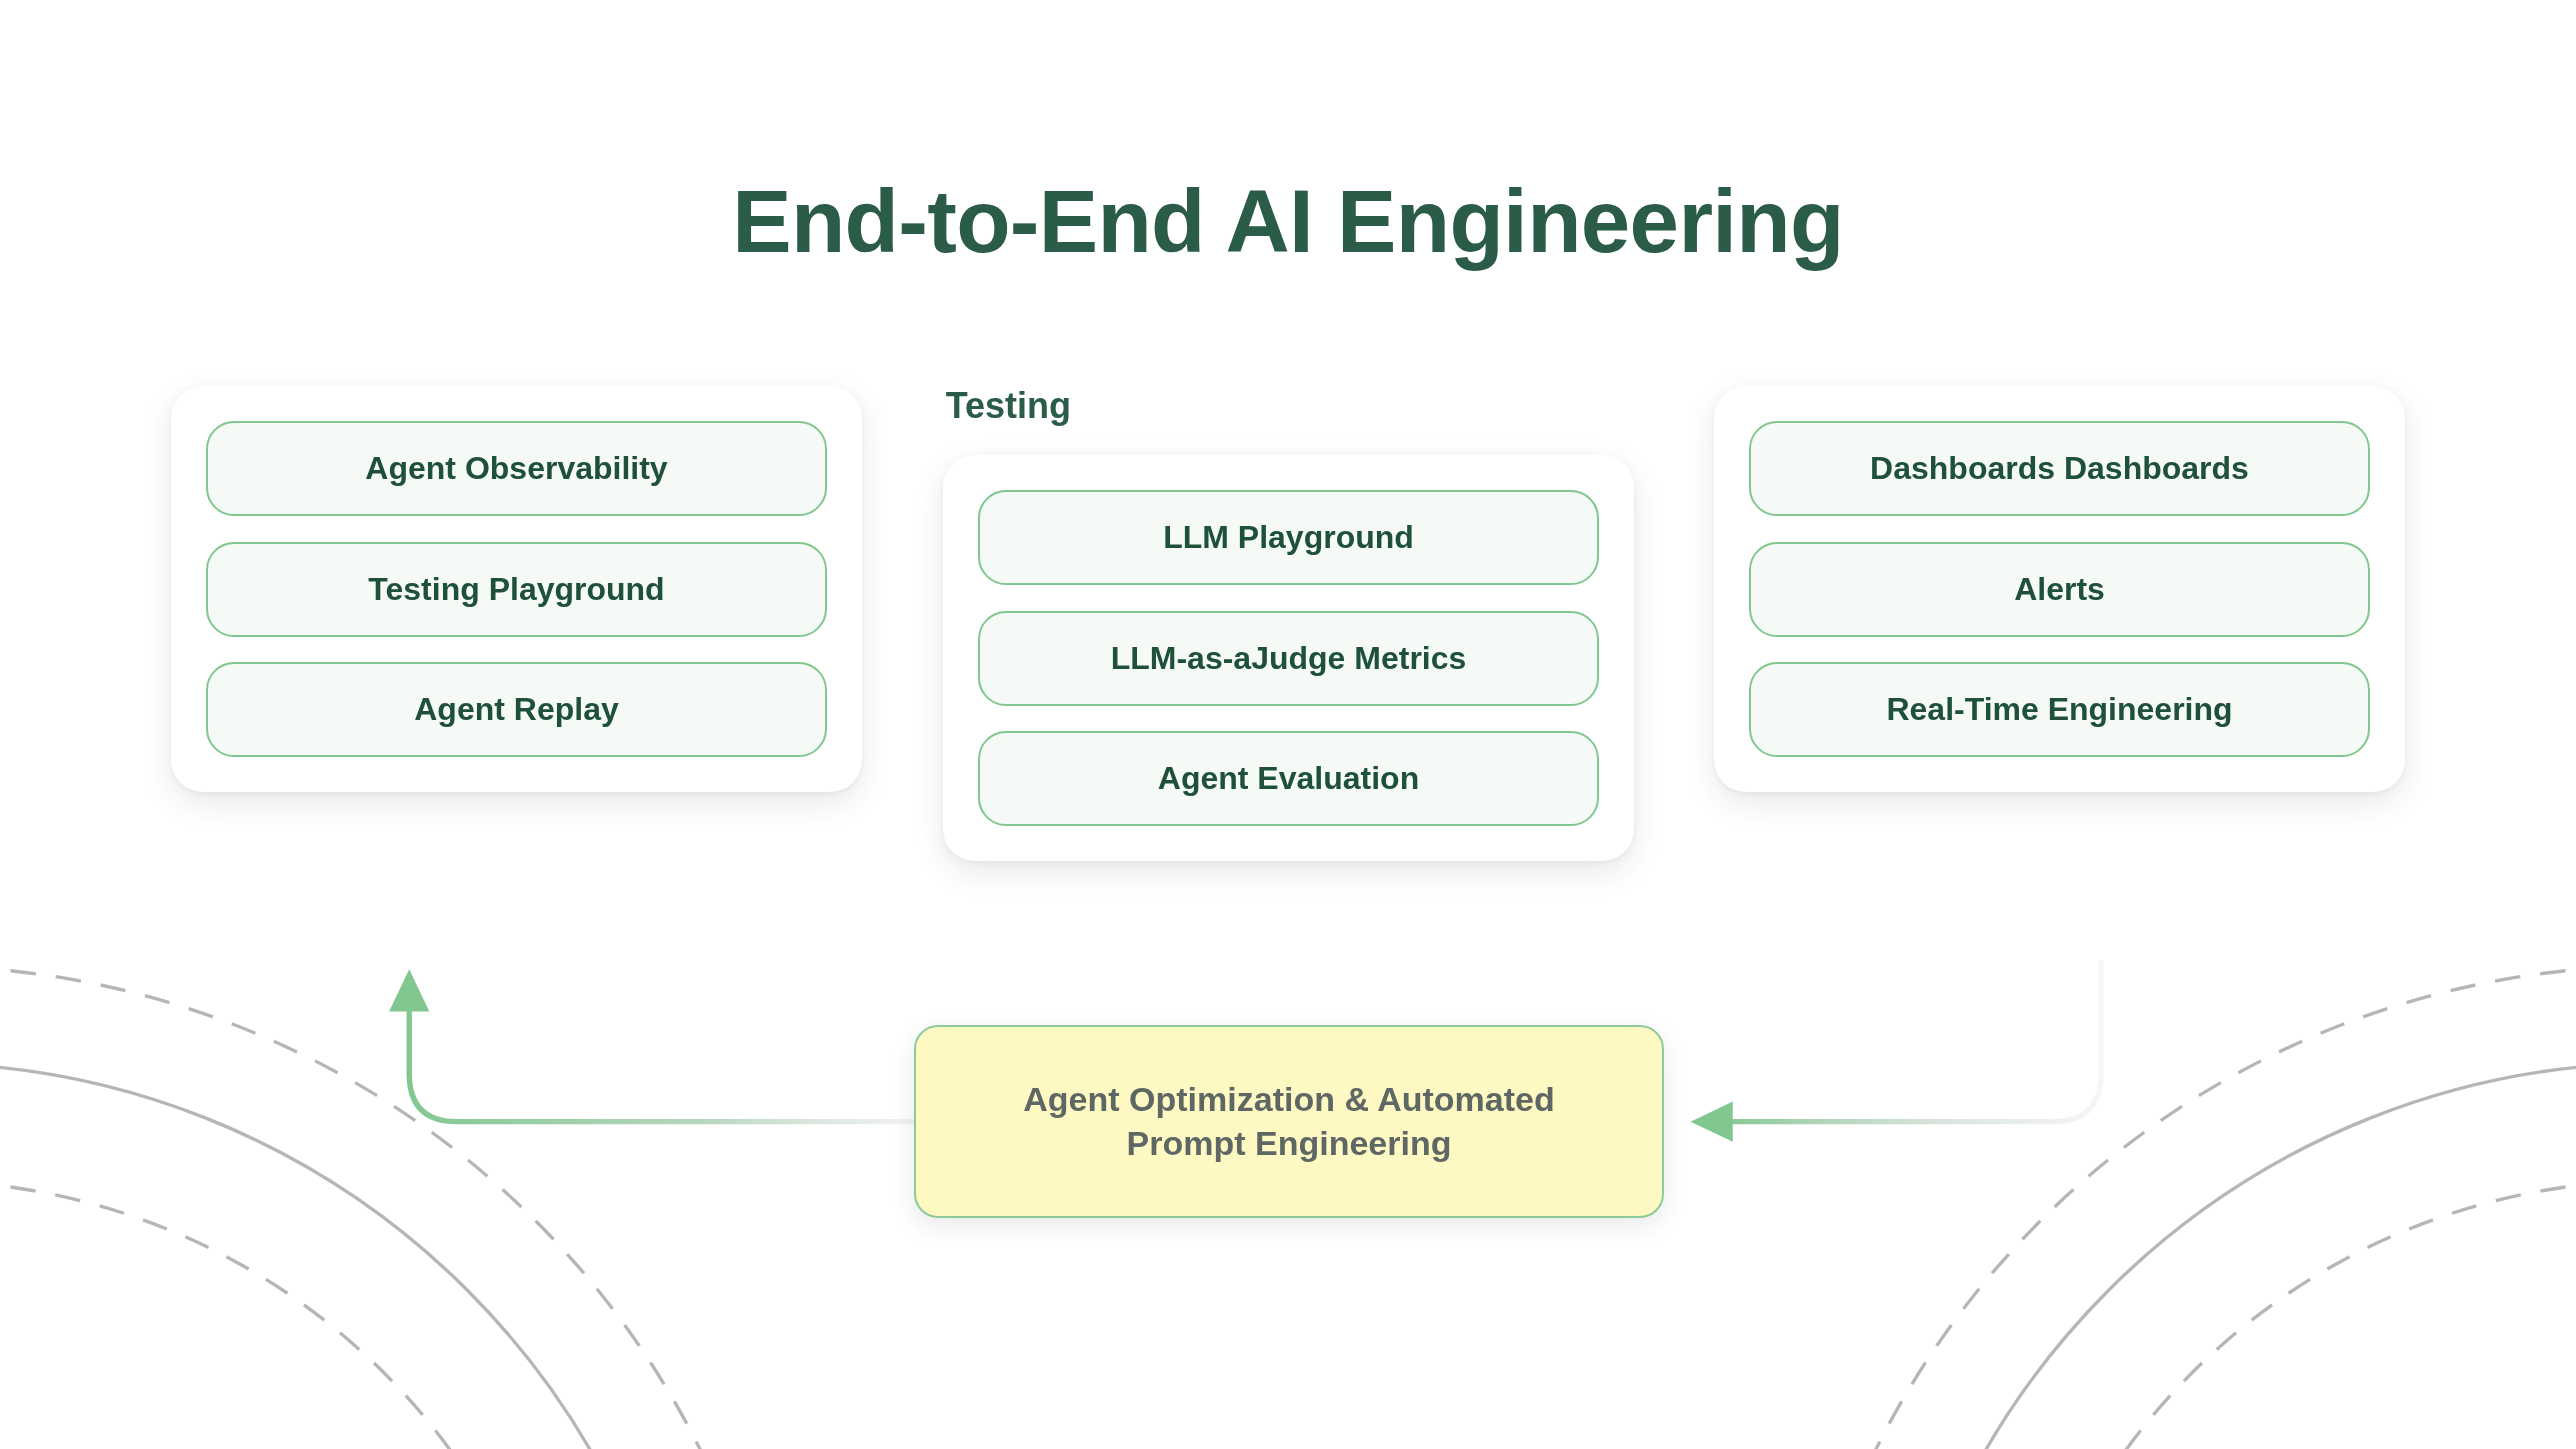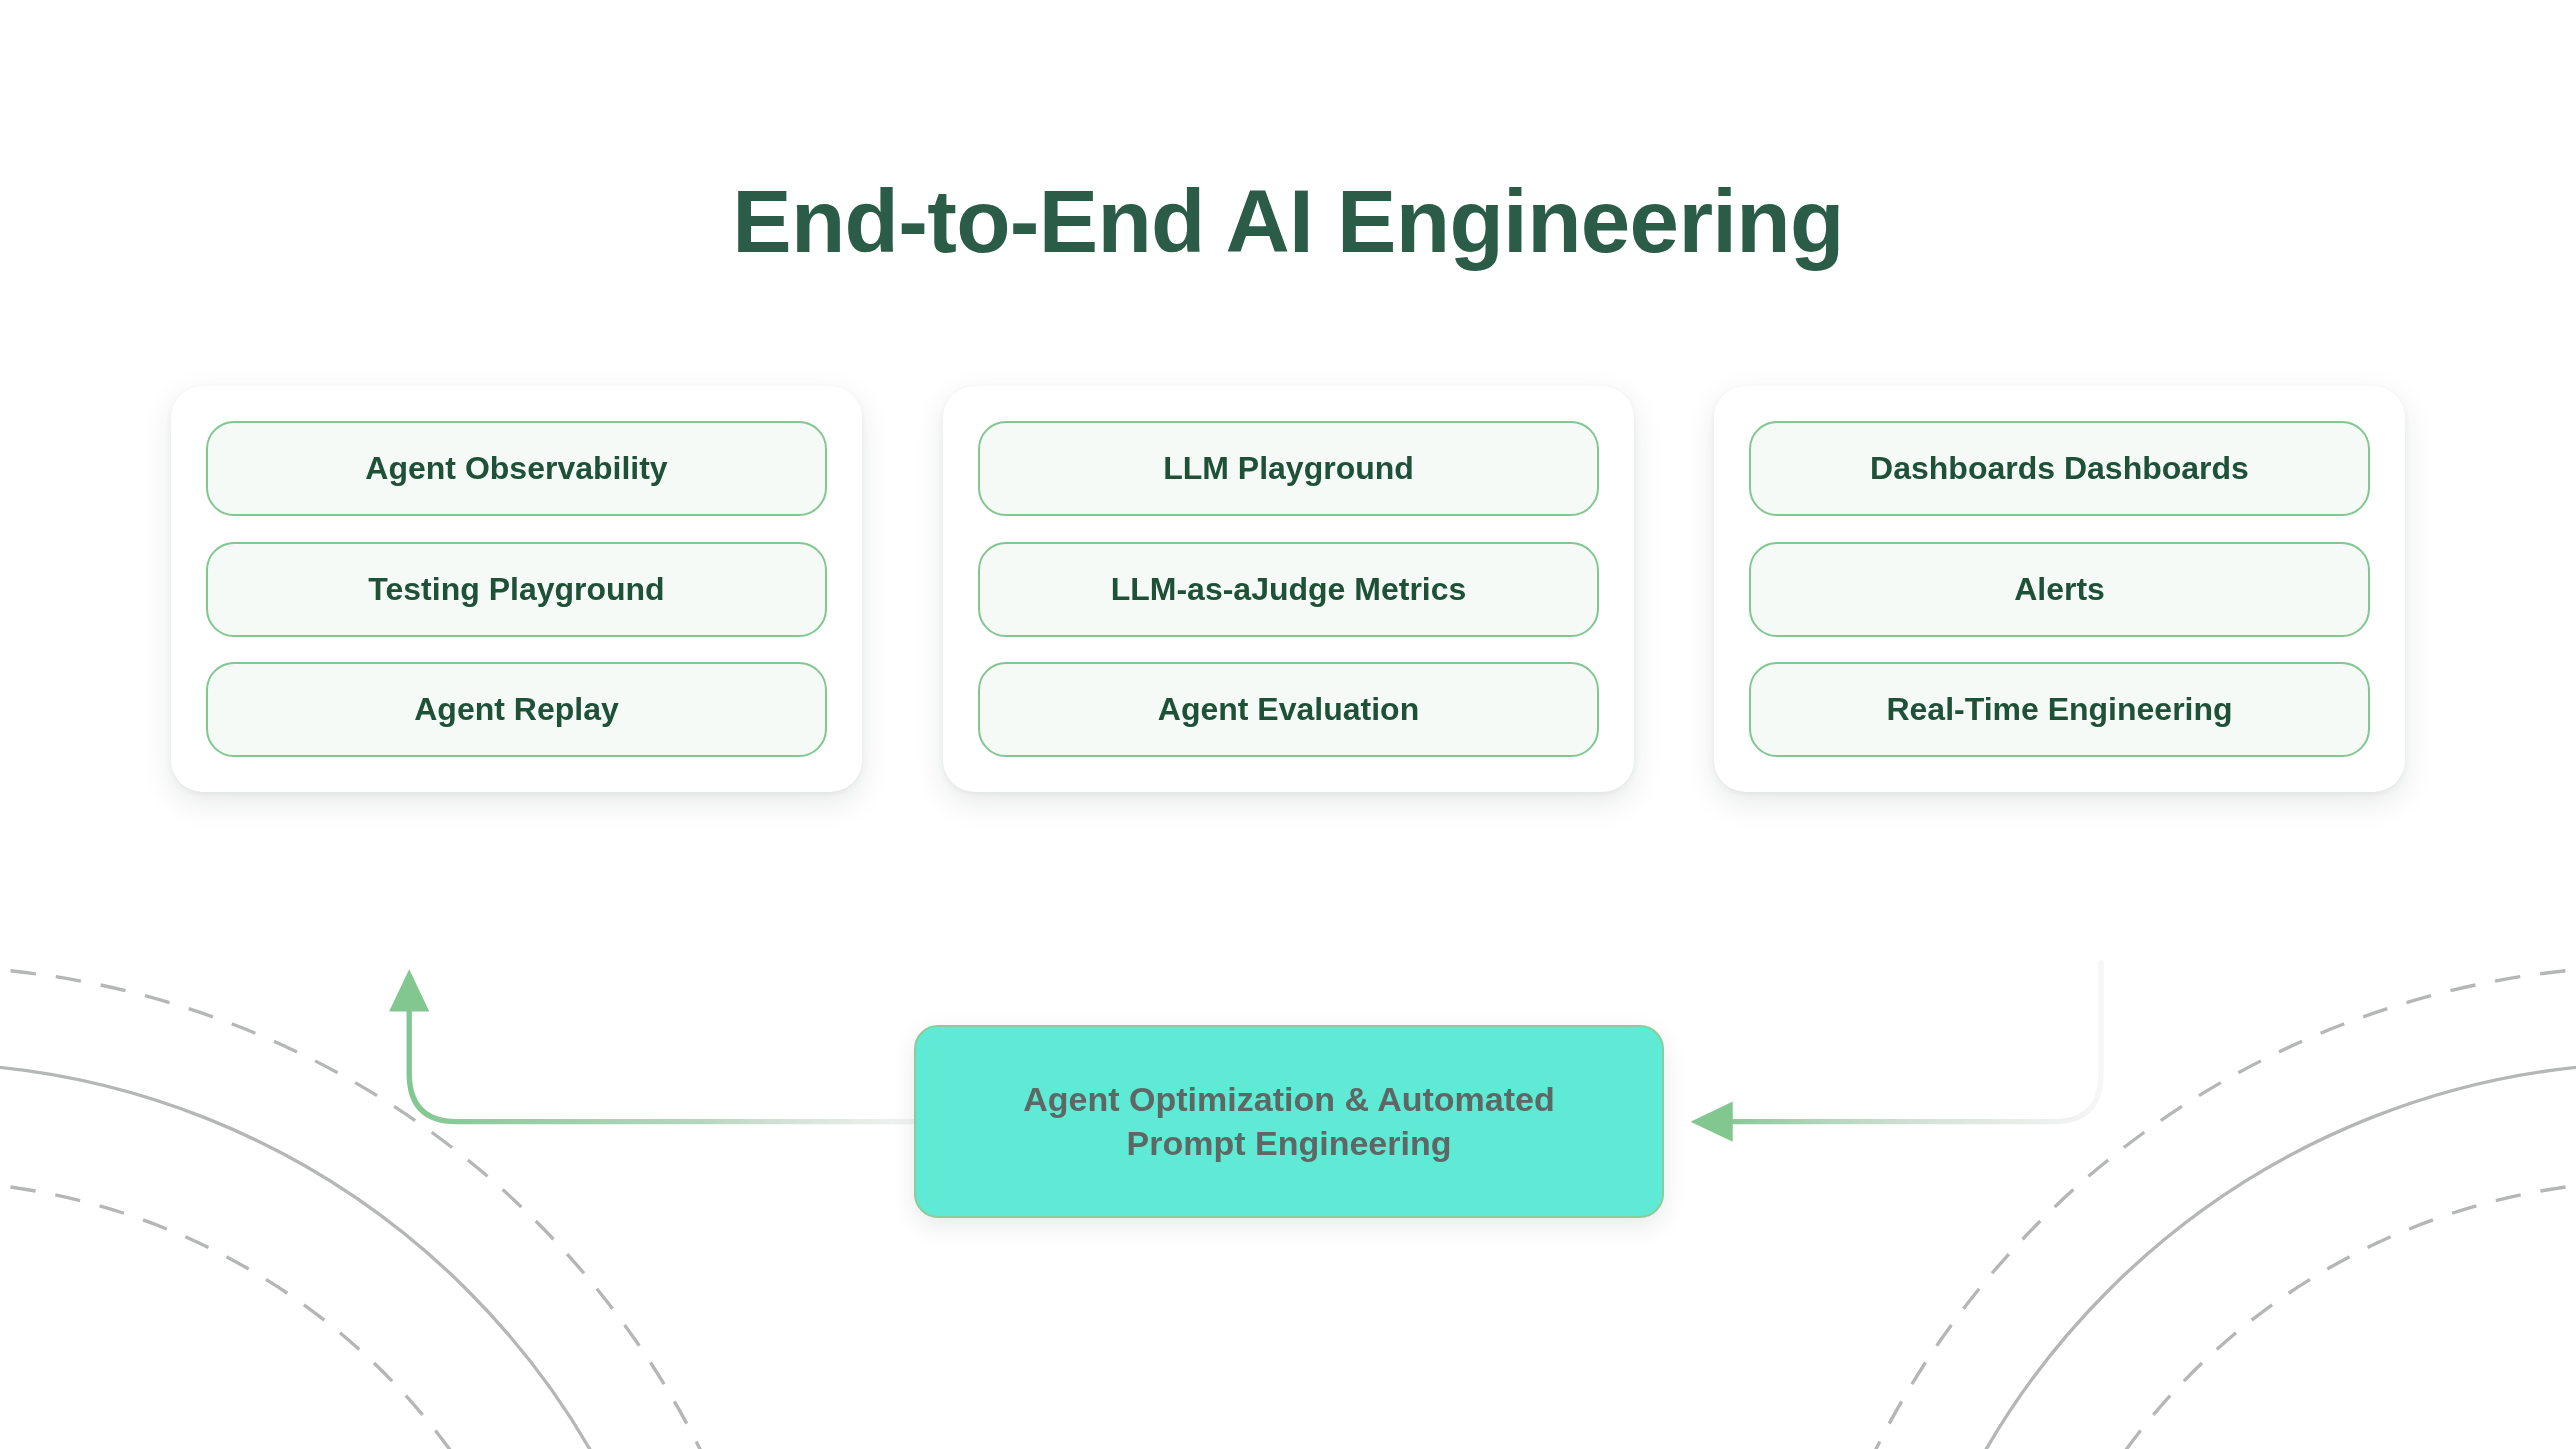--- a/index.html
+++ b/index.html
@@ -52,21 +52,21 @@
     display:flex; align-items:center; justify-content:center;
     font-size:32px; font-weight:bold; color:#1e5138;
     white-space:nowrap;
   }
 
   
   .center-box {
     position:absolute;
     left:914px; top:1025px;
     width:750px; height:193px;
-    background:#5eead4;
+    background:#fef9c3;
     border:2px solid #8ecb9b;
     border-radius:24px;
     box-shadow:0 8px 23px rgba(23,43,33,0.10);
     display:flex; align-items:center; justify-content:center;
     text-align:center;
     font-size:34px; font-weight:bold; color:#5f6764;
     line-height:1.28;
     padding:0 47px;
   }
 
@@ -96,20 +96,21 @@
 
     <div class="column col-0">
       <div class="panel">
         <div class="pill">Agent Observability</div>
         <div class="pill">Testing Playground</div>
         <div class="pill">Agent Replay</div>
       </div>
     </div>
 
     <div class="column col-1">
+      <div class="col-header">Testing</div>
       <div class="panel">
         <div class="pill">LLM Playground</div>
         <div class="pill">LLM-as-aJudge Metrics</div>
         <div class="pill">Agent Evaluation</div>
       </div>
     </div>
 
     <div class="column col-2">
       <div class="panel">
         <div class="pill">Dashboards Dashboards</div>

